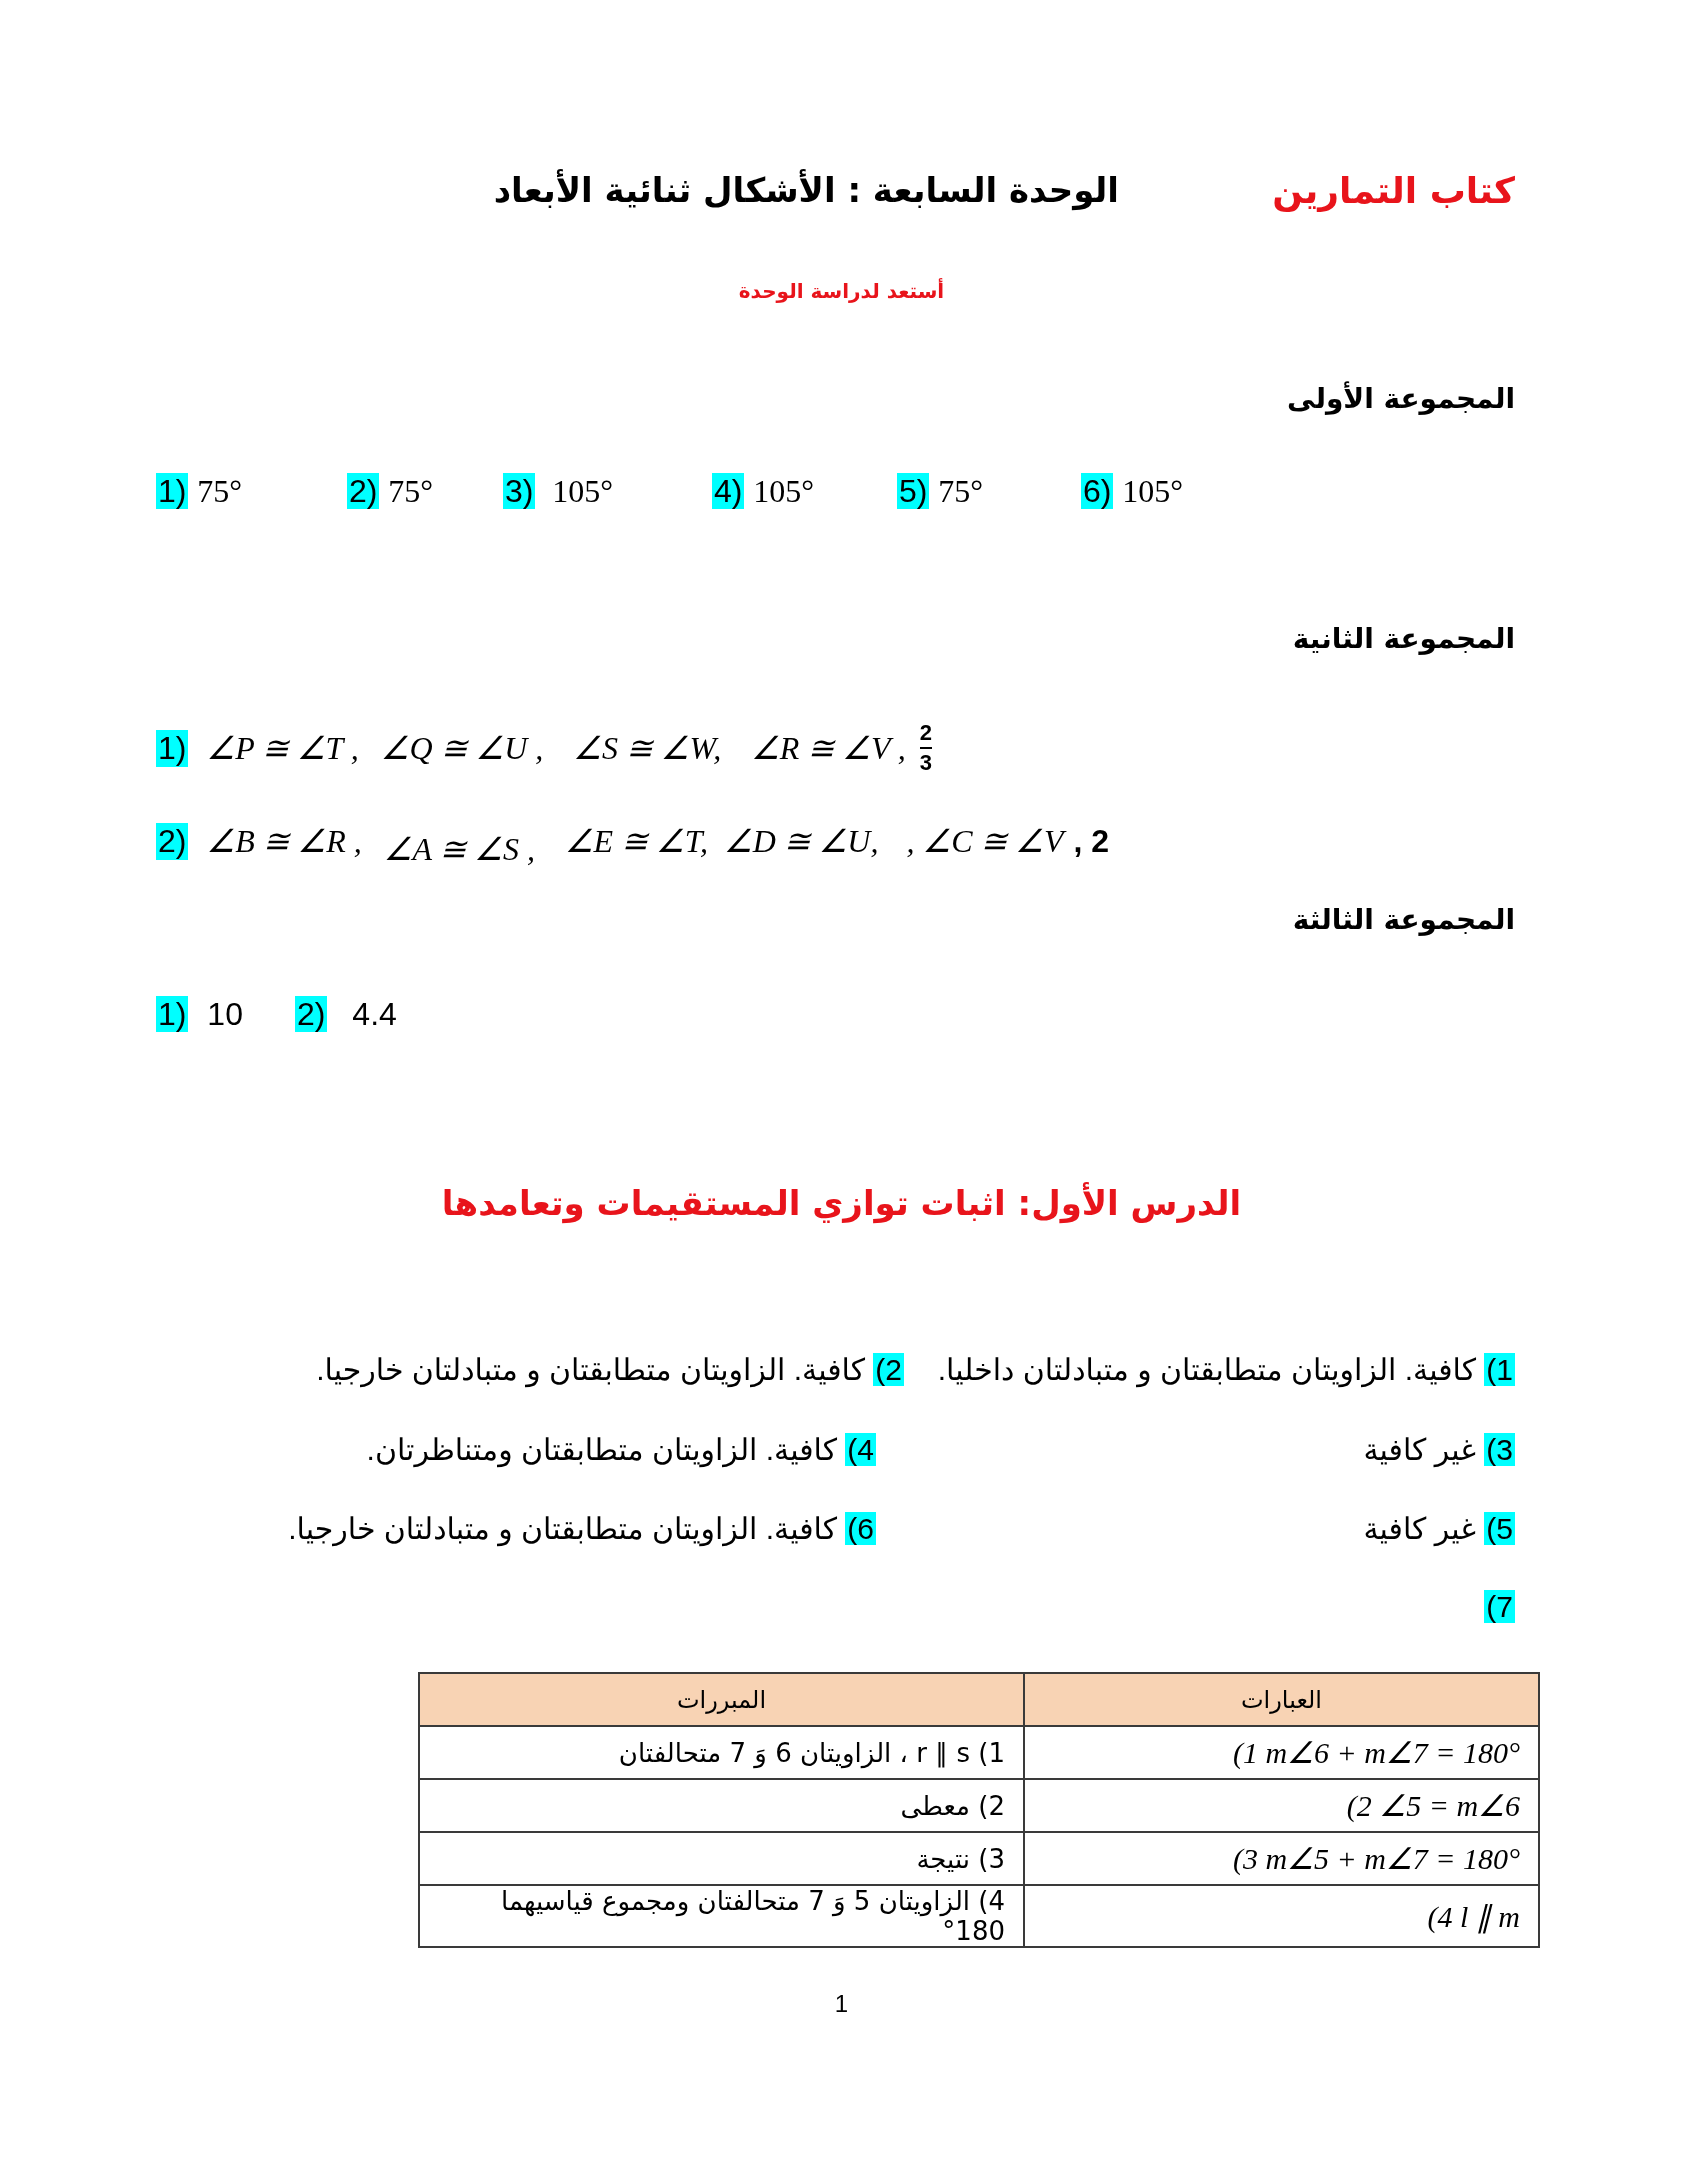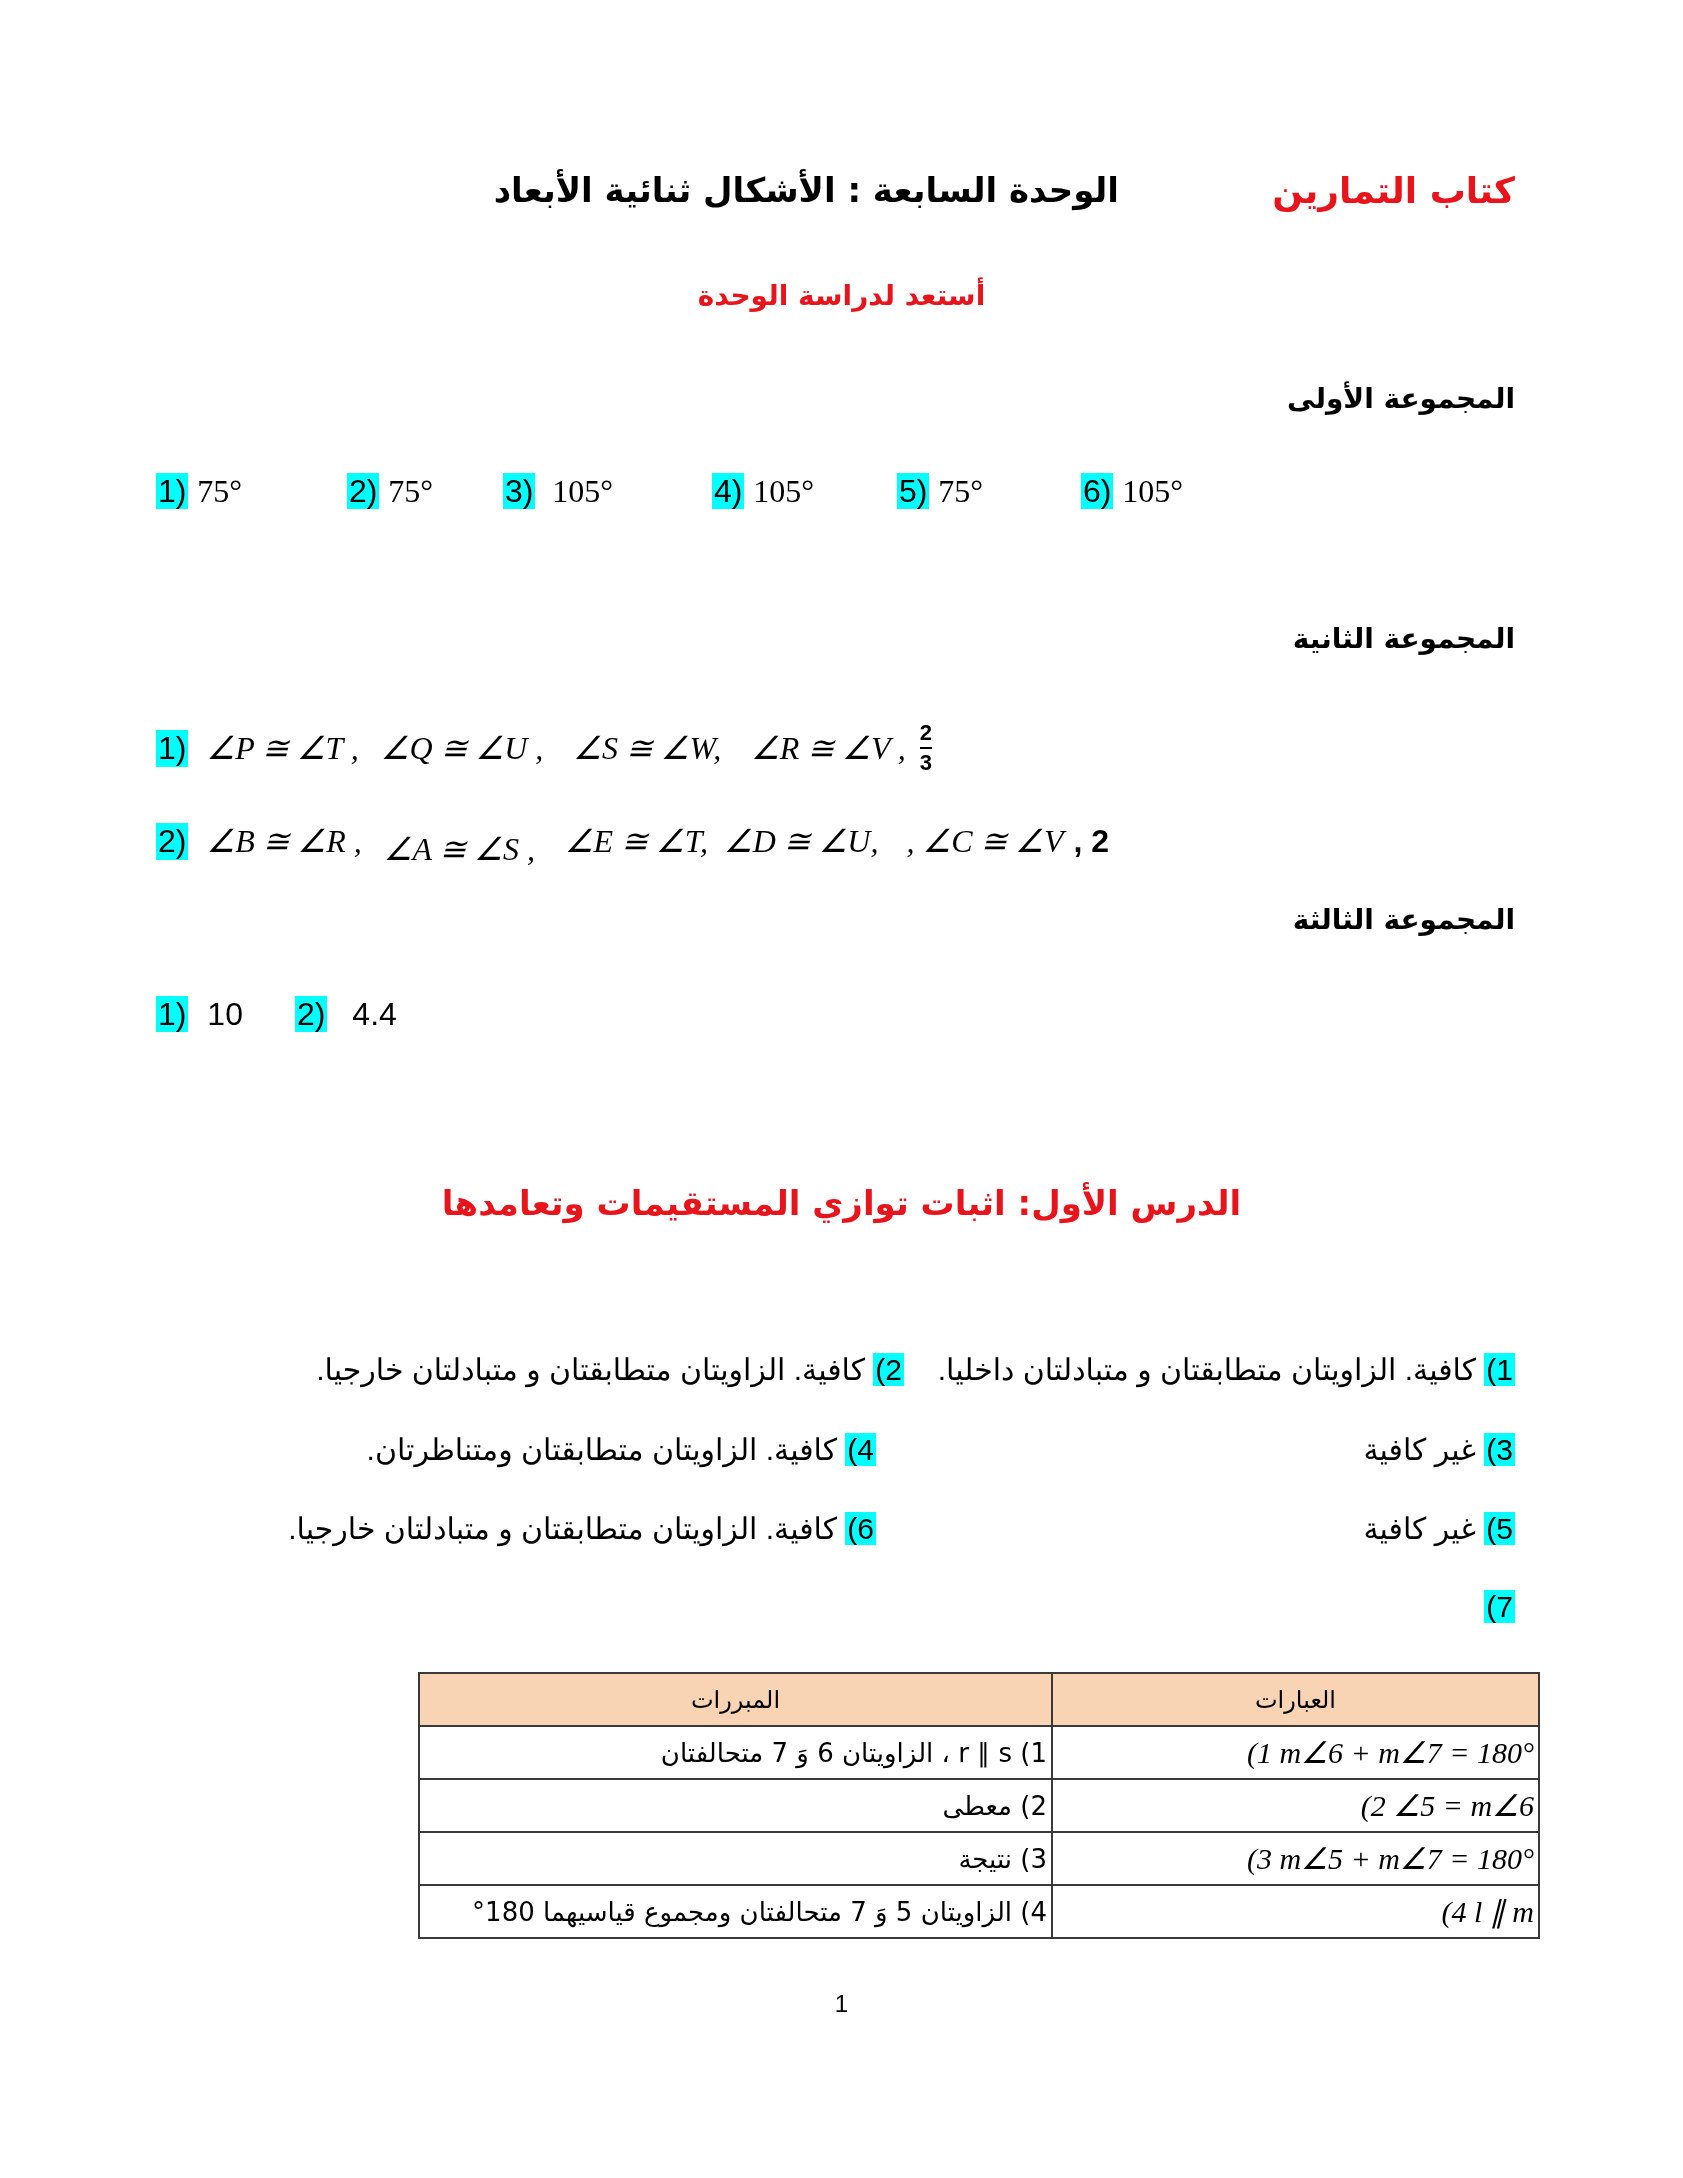--- a/index.html
+++ b/index.html
@@ -10,32 +10,32 @@
   .ar-bold { font-family:"DejaVu Sans", sans-serif; font-weight:bold; }
   .red { color:#e8141b; }
   .hl { background:#00ffff; padding:0 2px; }
   .math { font-family:"Liberation Serif", serif; }
   .mi { font-style:italic; }
   .ans { font-family:"Liberation Sans", sans-serif; font-size:32px; }
   .frac { display:inline-flex; flex-direction:column; align-items:center; vertical-align:middle;
           font-family:"Liberation Sans", sans-serif; font-weight:bold; font-size:22px; line-height:24px; }
   .frac .bar { width:12px; height:2px; background:#000; margin:2px 0; }
   table.proof { position:absolute; left:418px; top:1672px; width:1122px; border-collapse:collapse; direction:rtl; }
-  table.proof td, table.proof th { border:2px solid #3a3a3a; height:51px; padding:0 4px; font-size:28px; }
+  table.proof td, table.proof th { border:2px solid #3a3a3a; height:51px; padding:0 18px; font-size:28px; }
   table.proof th { background:#f8d3b4; font-weight:normal; font-family:"DejaVu Sans", sans-serif; font-size:24px; text-align:center; }
   table.proof td { text-align:right; font-family:"DejaVu Sans", sans-serif; font-size:26px; }
   table.proof td .math { font-size:30px; }
   .col-stmt { width:477px;margin-top:40px; }
 </style>
 </head>
 <body>
 
 <div class="abs ar-bold red rtl" style="right:168px; top:170px; font-size:36px;">كتاب التمارين</div>
 <div class="abs ar-bold rtl" style="right:564px; top:170px; font-size:34px;">الوحدة السابعة : الأشكال ثنائية الأبعاد</div>
-<div class="abs ar-bold red rtl" style="left:0; right:0; text-align:center; top:279px; font-size:28px;">أستعد لدراسة الوحدة</div>
+<div class="abs ar-bold red rtl" style="left:0; right:0; text-align:center; top:279px; font-size:20px;">أستعد لدراسة الوحدة</div>
 
 <div class="abs ar-bold rtl" style="right:168px; top:382px; font-size:28px;">المجموعة الأولى</div>
 <div>
   <div class="abs ans" style="left:156px; top:473px;">
     <span class="hl">1)</span>
     <span class="math">75°</span>
   </div>
   <div class="abs ans" style="left:347px; top:473px;">
     <span class="hl">2)</span>
     <span class="math">75°</span>

